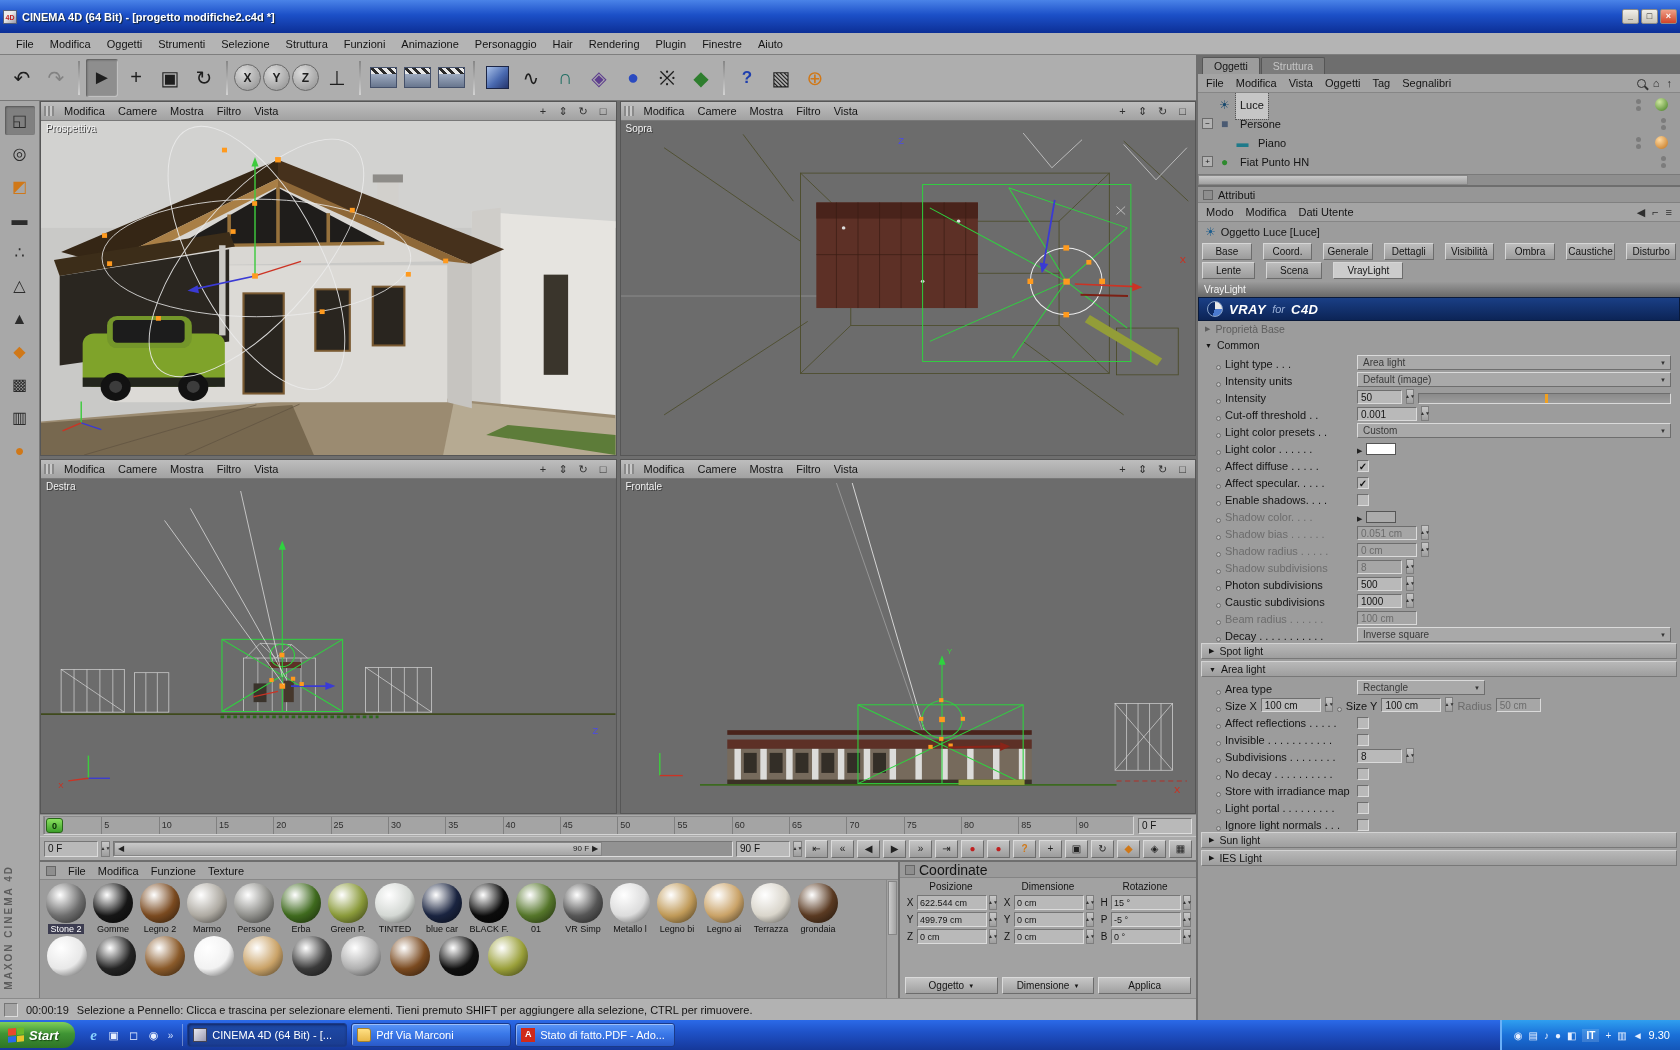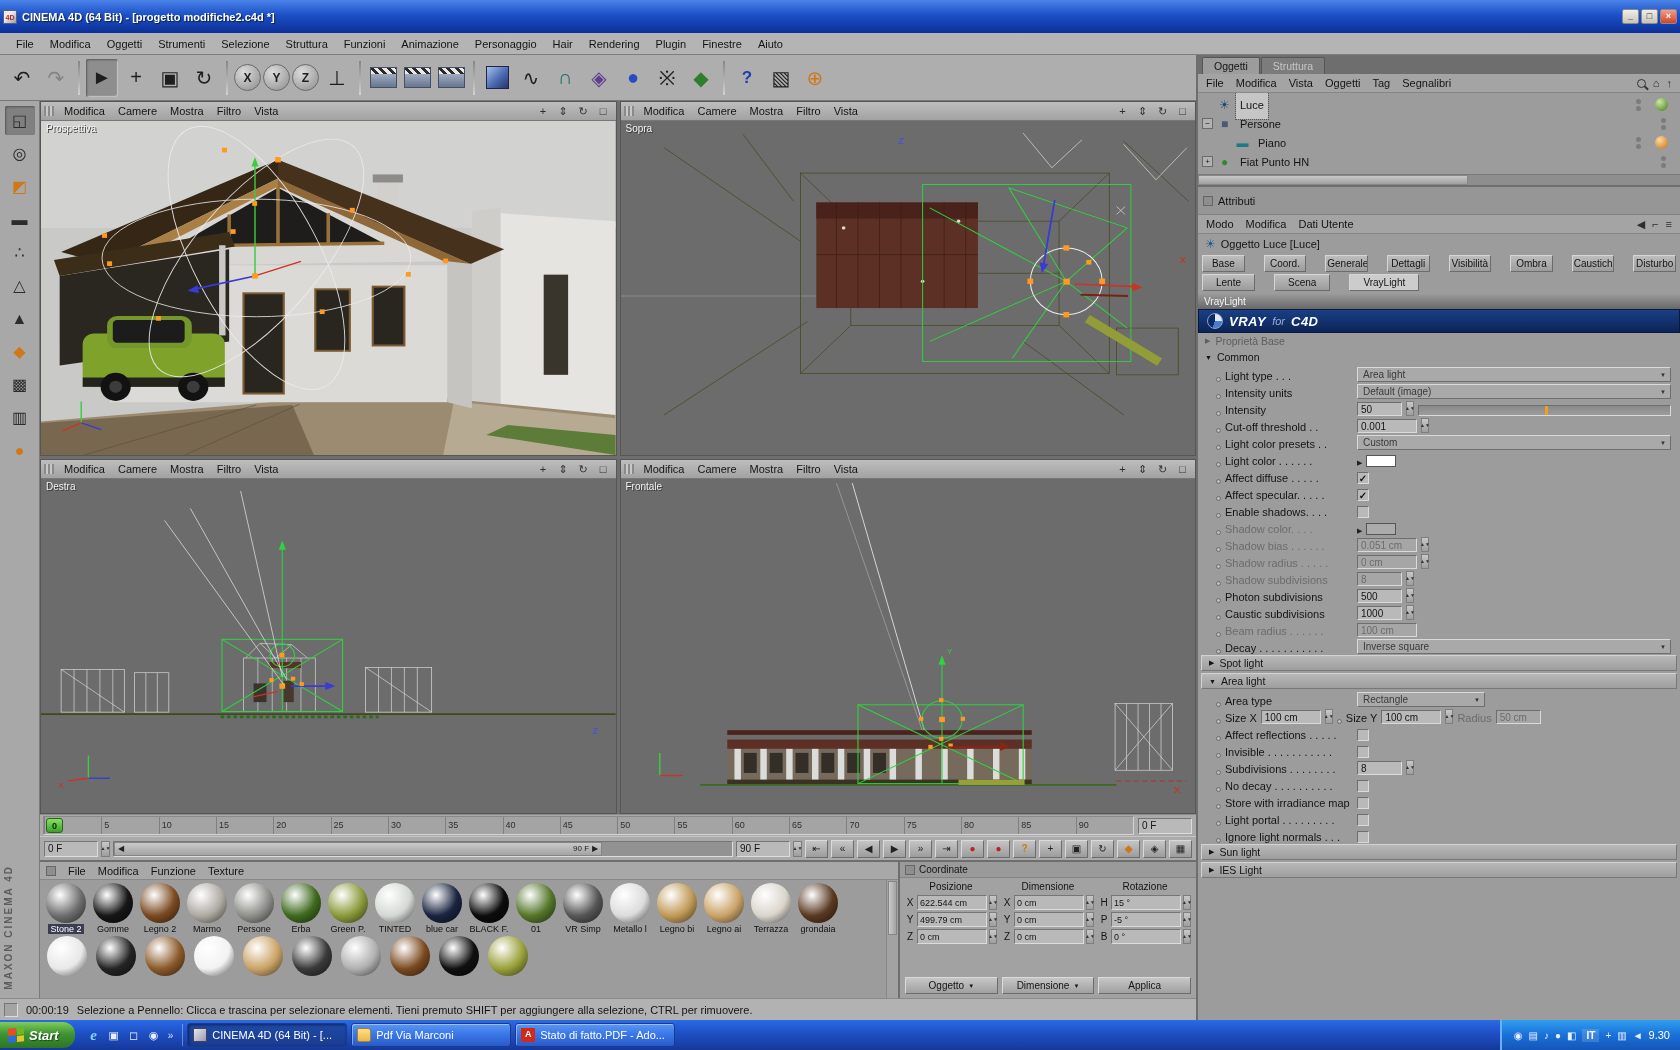--- a/index.html
+++ b/index.html
@@ -84,21 +84,21 @@
 .mat-row1{display:flex;gap:3px;}
 .mat-row2{display:flex;gap:9px;margin-top:2px;padding-left:3px;}
 .mat-tile{width:44px;display:flex;flex-direction:column;align-items:center;gap:1px;flex:none;}
 .sphere{width:40px;height:40px;border-radius:50%;flex:none;}
 .mat-name{font-size:9px;max-width:44px;overflow:hidden;white-space:nowrap;color:#111;padding:0 2px;}
 .mat-name.sel{background:#3c3c50;color:#fff;}
 .mat-scroll{width:12px;flex:none;background:#a2a2a2;border-left:1px solid #888;display:flex;flex-direction:column;}
 .mat-thumb{height:46%;background:linear-gradient(90deg,#cacaca,#a2a2a2);border:1px solid #868686;margin:1px;}
 
 .coord-panel{width:296px;flex:none;background:#a2a2a2;display:flex;flex-direction:column;}
-.coord-title{height:16px;flex:none;display:flex;align-items:center;gap:4px;padding:0 5px;background:#9a9a9a;border-bottom:1px solid #848484;font-size:10px;}
+.coord-title{height:16px;flex:none;display:flex;align-items:center;gap:4px;padding:0 5px;background:#9a9a9a;border-bottom:1px solid #848484;font-size:14px;}
 .coord-grid{flex:1;display:flex;gap:5px;padding:2px 5px 0;}
 .coord-col{flex:1;display:flex;flex-direction:column;gap:2px;min-width:0;}
 .coord-head{font-size:10px;text-align:center;padding:1px 0;}
 .coord-row{display:flex;align-items:center;gap:2px;}
 .coord-lab{width:10px;font-size:10px;text-align:center;flex:none;}
 .coord-val{flex:1;height:15px;background:#b9b9b9;border:1px solid;border-color:#767676 #dcdcdc #dcdcdc #767676;font-size:9px;display:flex;align-items:center;padding:0 2px;white-space:nowrap;overflow:hidden;min-width:0;}
 .spin2{width:8px;height:15px;flex:none;background:linear-gradient(#c8c8c8,#9e9e9e);border:1px solid #7e7e7e;font-size:5px;line-height:5px;display:flex;flex-direction:column;align-items:center;justify-content:center;color:#333;}
 .coord-btnrow{display:flex;gap:4px;padding:3px 5px 4px;}
 .cbtn{flex:1;height:17px;background:linear-gradient(#c6c6c6,#a0a0a0);border:1px solid;border-color:#dadada #6c6c6c #6c6c6c #dadada;font-size:10px;display:flex;align-items:center;justify-content:center;gap:4px;white-space:nowrap;}
 .dd{font-size:6px;}
@@ -124,24 +124,24 @@
 .om-ico{width:15px;text-align:center;font-size:12px;flex:none;}
 .om-name{padding:8px 4px;}
 .om-name.sel{background:#c6c6c6;outline:1px dotted #555;}
 .om-dots{margin-left:auto;display:flex;flex-direction:column;gap:2px;margin-right:10px;}
 .om-dot{width:5px;height:5px;border-radius:50%;background:#7c7c7c;}
 .om-tag{width:13px;height:13px;border-radius:50%;margin-right:8px;flex:none;}
 .om-hscroll{position:absolute;bottom:0;left:0;right:0;height:11px;background:#8e8e8e;border-top:1px solid #7a7a7a;}
 .om-hthumb{width:56%;height:100%;background:linear-gradient(#c8c8c8,#a0a0a0);border:1px solid #868686;}
 
 .attr{flex:1;display:flex;flex-direction:column;min-height:0;border-top:2px solid #6e6e6e;}
-.attr-title{height:28px;flex:none;background:#969696;display:flex;align-items:center;gap:5px;padding:2px 5px;font-size:11px;border-bottom:1px solid #808080;}
+.attr-title{height:16px;flex:none;background:#969696;display:flex;align-items:center;gap:5px;padding:2px 5px;font-size:11px;border-bottom:1px solid #808080;}
 .obj-title{height:20px;flex:none;display:flex;align-items:center;gap:5px;padding:0 7px;font-size:11px;}
 .obj-ico{color:#1e5e8e;font-size:12px;}
-.atabs{flex:none;display:flex;gap:19px;padding:1px 4px;}
+.atabs{flex:none;display:flex;gap:11px;padding:1px 4px;}
 .atab{flex:1;text-align:center;background:linear-gradient(#bdbdbd,#9c9c9c);border:1px solid;border-color:#d6d6d6 #6c6c6c #6c6c6c #d6d6d6;font-size:10px;padding:2px 1px;white-space:nowrap;overflow:hidden;}
 .atabs.row2 .atab{flex:none;padding:2px 13px;}
 .atab.active{background:#cccccc;}
 .sect{height:15px;flex:none;background:linear-gradient(#9a9a9a,#686868);color:#f4f4f4;font-size:10px;display:flex;align-items:center;padding:0 6px;margin-top:2px;}
 .vray-banner{height:24px;flex:none;background:linear-gradient(#1a3f86,#0c2456);display:flex;align-items:center;gap:6px;padding:0 8px;border:1px solid #0a1a3a;}
 .vray-logo{width:16px;height:16px;border-radius:50%;background:conic-gradient(#e8e8e8 0 90deg,#4a7ad0 90deg 200deg,#0c2a66 200deg 360deg);border:1px solid #8aa3c8;flex:none;}
 .vray-t1{color:#fff;font-weight:bold;font-size:13px;font-style:italic;letter-spacing:.5px;}
 .vray-t2{color:#9ab0d8;font-size:11px;font-style:italic;}
 .attr-scroll{flex:1;overflow:hidden;display:flex;flex-direction:column;}
 .grow{height:16px;flex:none;display:flex;align-items:center;gap:5px;padding:0 7px;font-size:10.5px;}

